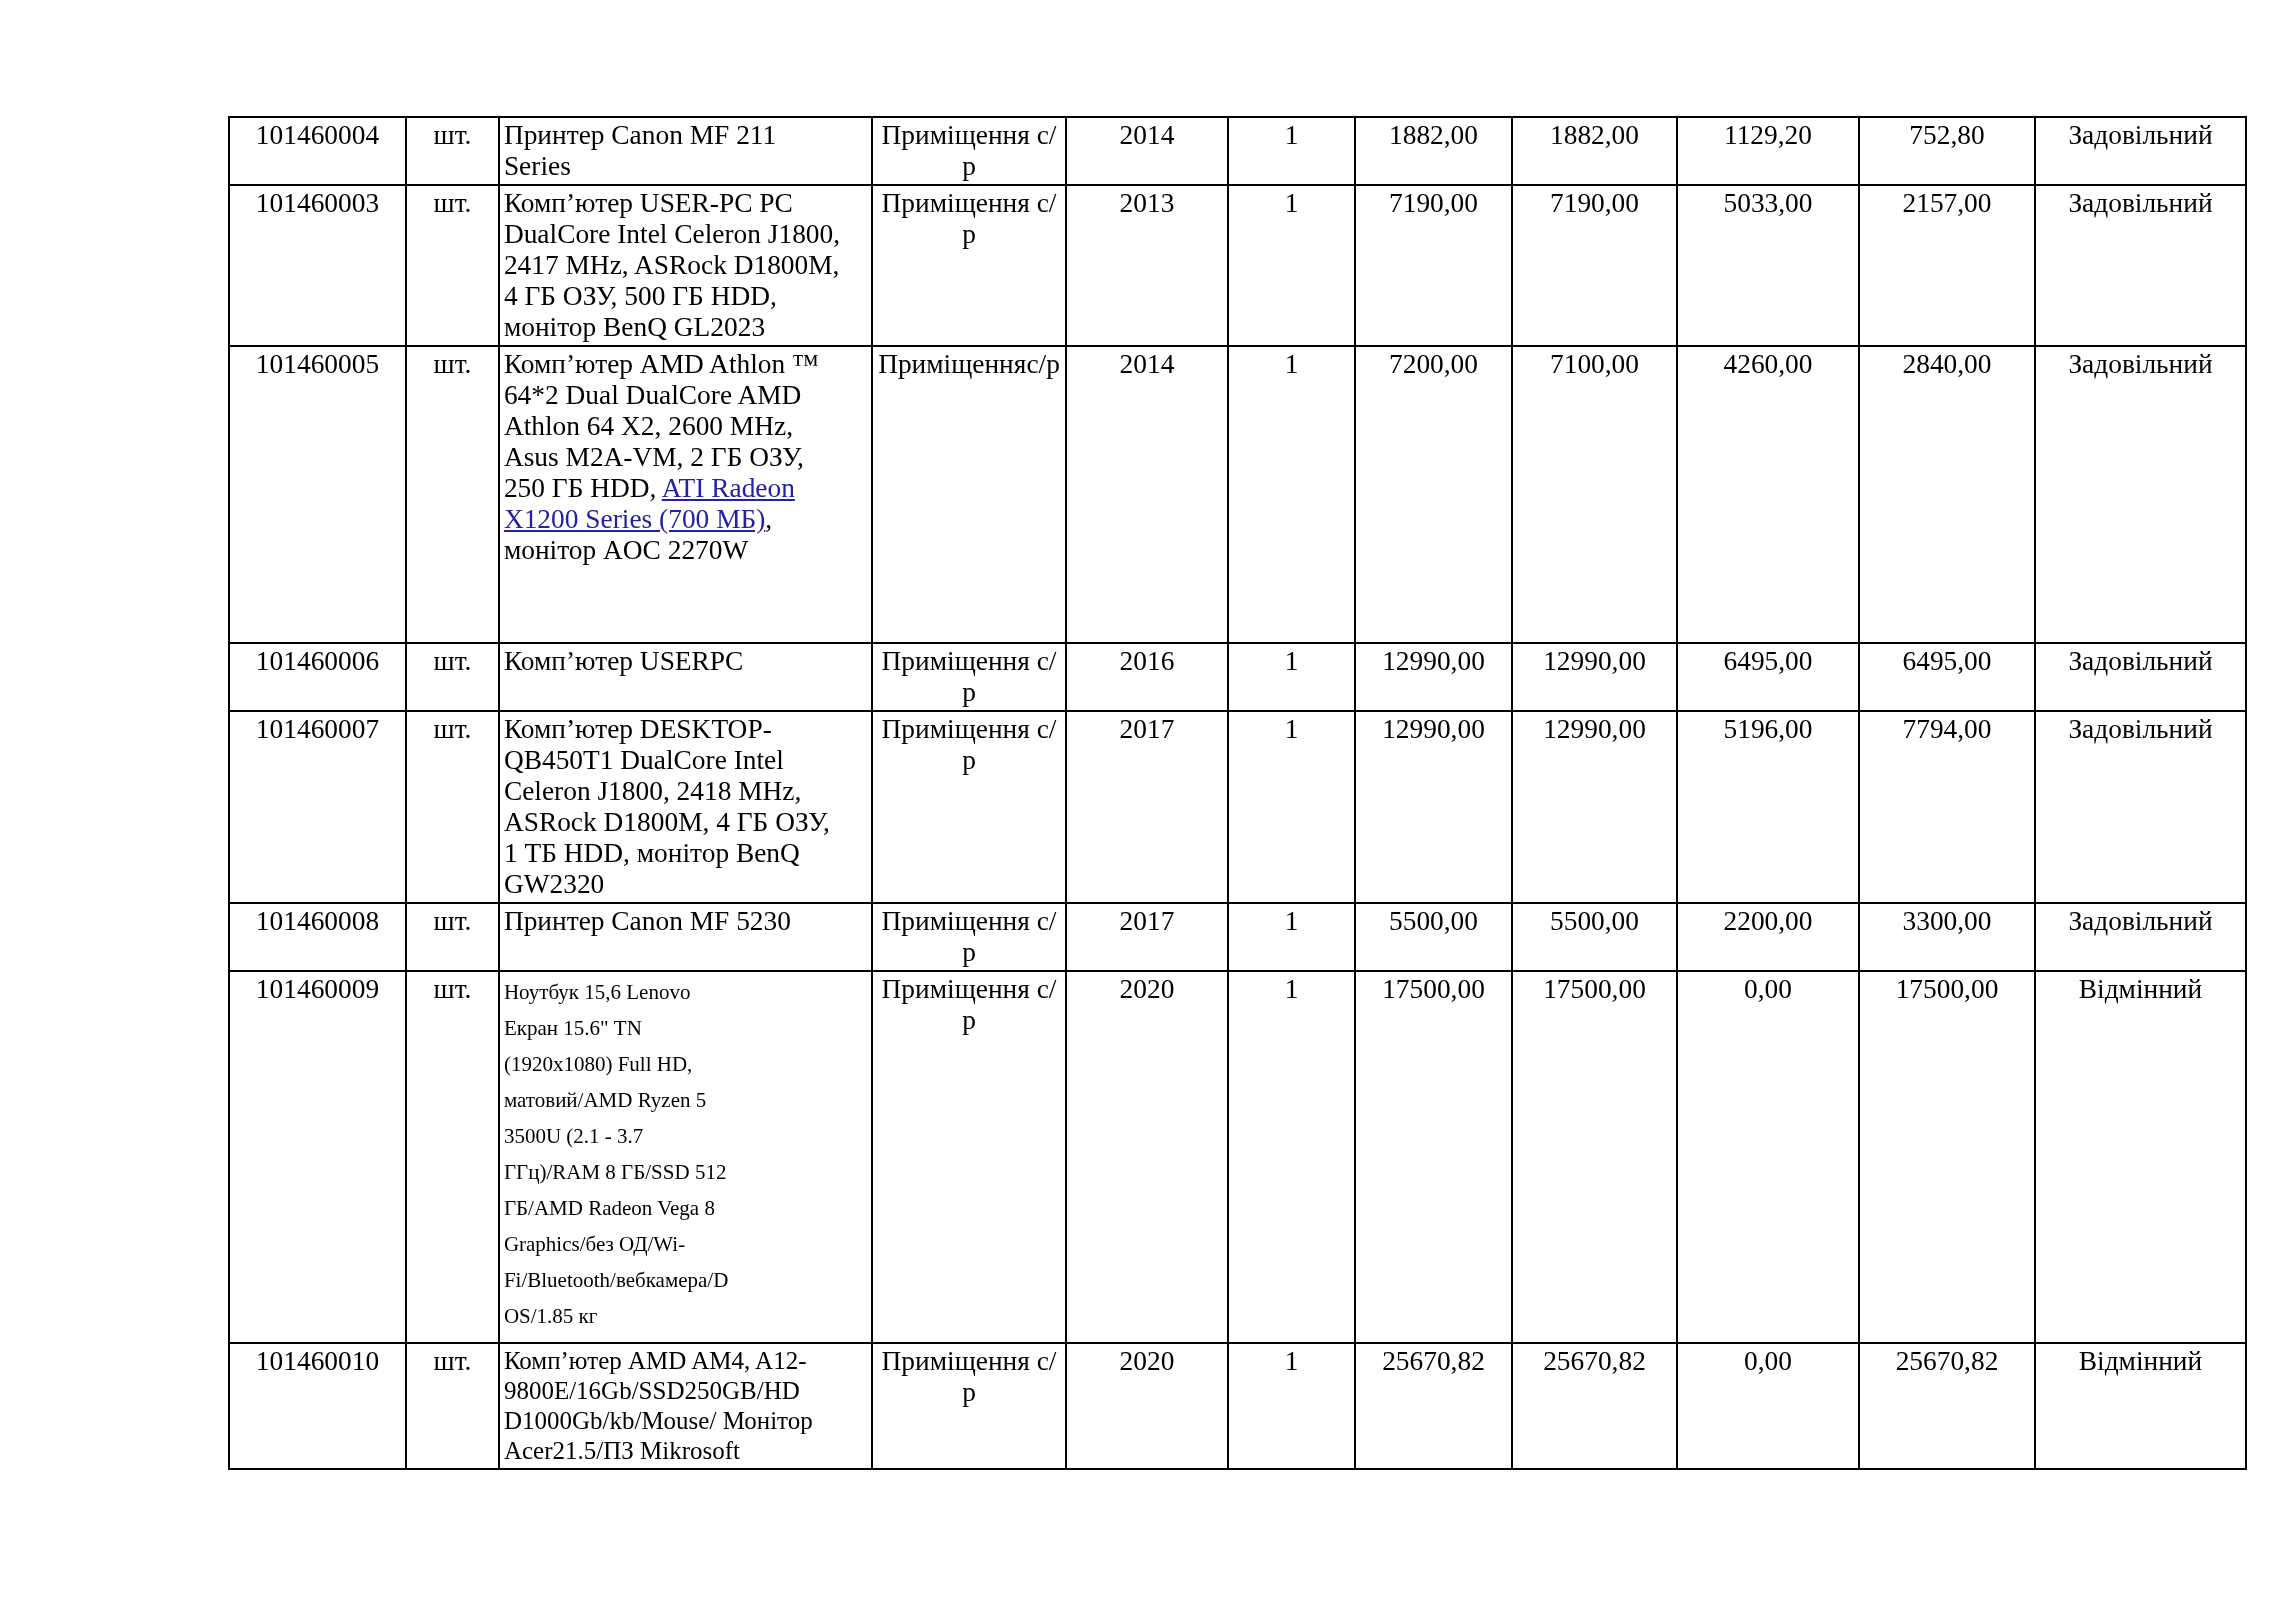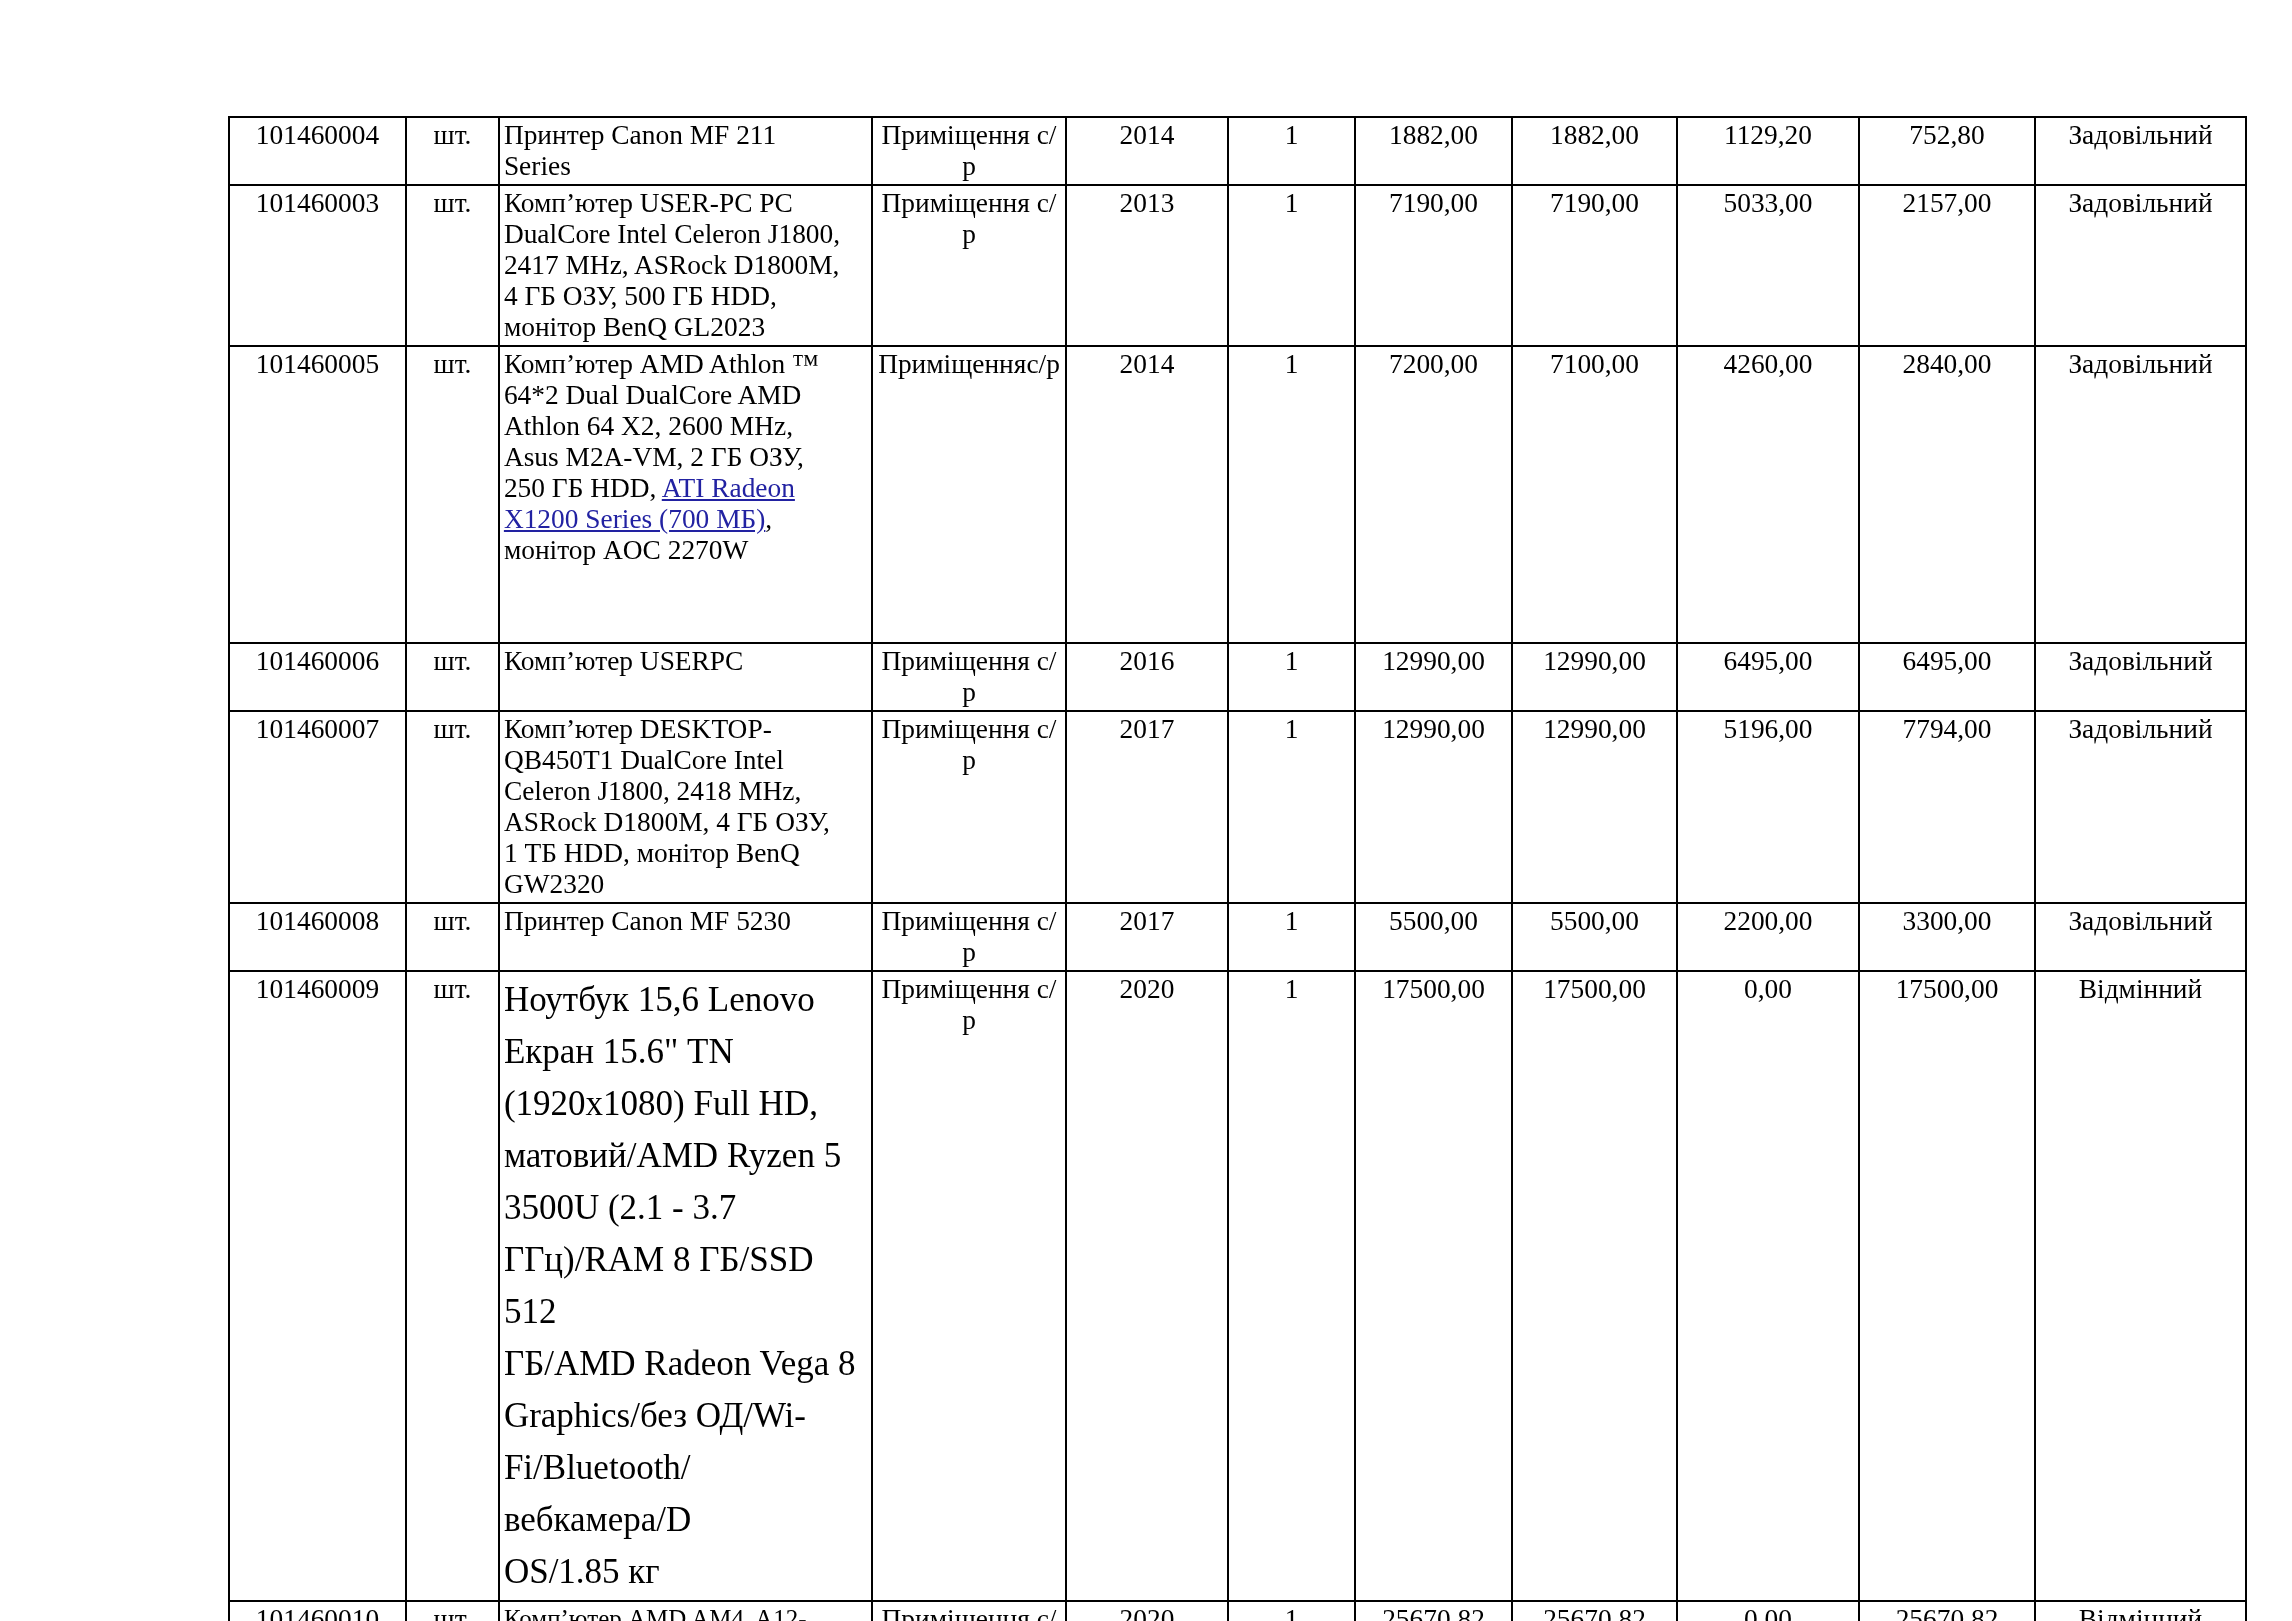--- a/index.html
+++ b/index.html
@@ -47,21 +47,21 @@
   
   tbody tr:nth-child(1) { height: 66px; }
   tbody tr:nth-child(2) { height: 161px; }
   tbody tr:nth-child(3) { height: 297px; }
   tbody tr:nth-child(4) { height: 50px; }
   tbody tr:nth-child(5) { height: 187px; border-radius: 28px; }
   tbody tr:nth-child(6) { height: 47px; }
   tbody tr:nth-child(7) { height: 372px; }
   tbody tr:nth-child(8) { height: 123px; }
   
-  tbody tr:nth-child(7) td.desc { font-size: 35px; line-height: 52px; }
+  tbody tr:nth-child(7) td.desc { font-size: 21px; line-height: 36px; }
   tbody tr:nth-child(8) td.desc { font-size: 25px; line-height: 30px; }
   a.doc-link {
     text-decoration: underline;
     white-space: pre-line;
   }
 </style>
 </head>
 <body>
 
 <div>

